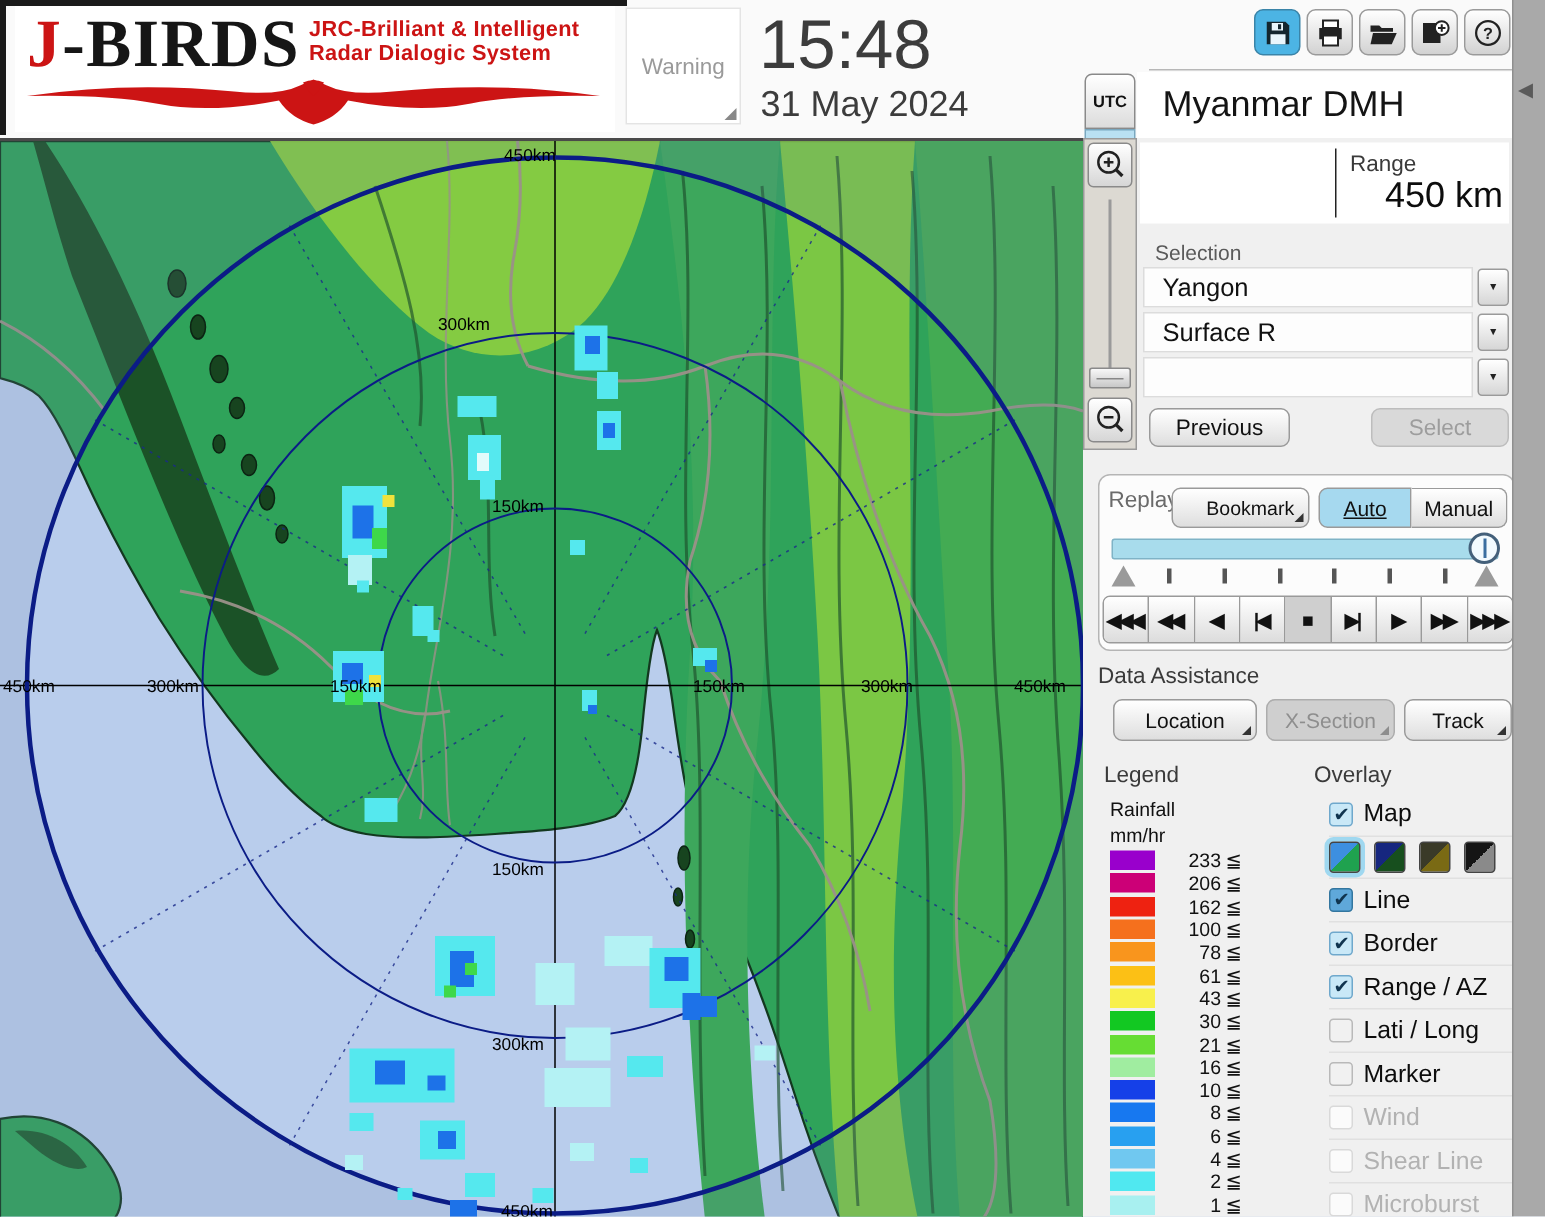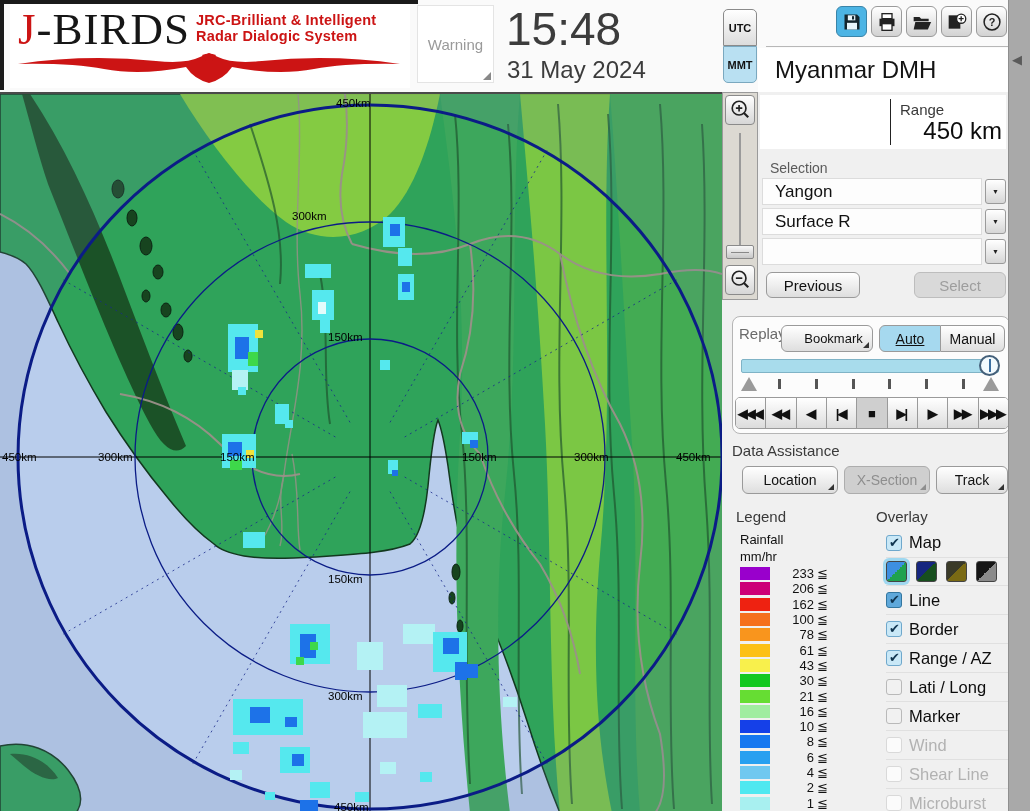--- a/index.html
+++ b/index.html
@@ -6,35 +6,35 @@
   html,body { width:1030px; height:811px; overflow:hidden; background:#f0f0f0;
     font-family:"Liberation Sans", sans-serif; }
   #app { position:relative; width:1030px; height:811px; background:#f0f0f0; }
 
   
   #header { position:absolute; left:0; top:0; width:1030px; height:92px; background:#fafafa; }
   #chrome-edge { position:absolute; left:0; top:0; width:418px; height:4px; background:#1a1a1a; }
   #chrome-edge2 { position:absolute; left:0; top:0; width:4px; height:90px; background:#1a1a1a; }
   #logo { position:absolute; left:10px; top:4px; width:400px; height:84px; background:#fff; }
   #logo-row { display:flex; align-items:flex-start; padding:2px 0 0 8px; }
-  #logo-jbirds { font-family:"Liberation Serif", serif; font-weight:normal; font-size:45px; line-height:46px; letter-spacing:1px; }
+  #logo-jbirds { font-family:"Liberation Serif", serif; font-weight:bold; font-size:45px; line-height:46px; letter-spacing:1px; }
   #logo-jbirds .j { color:#cc1414; }
   #logo-jbirds .birds { color:#161616; }
   #logo-tag { margin-left:6px; margin-top:6px; color:#cc1414; font-weight:bold; font-size:14.5px; line-height:16px; letter-spacing:0.2px; }
   #eagle { position:absolute; left:6px; top:48px; width:386px; height:34px; }
 
   #warning-btn { position:absolute; left:417px; top:5px; width:77px; height:78px; background:#fff;
      border:1px solid #e4e4e4; color:#9a9a9a; font-size:15px; display:flex; align-items:center; justify-content:center; }
   #warning-btn .corner { position:absolute; right:2px; bottom:2px; width:0; height:0;
      border-left:8px solid transparent; border-bottom:8px solid #888; }
   #clock-time { position:absolute; left:506px; top:2px; font-size:46px; color:#3c3c3c; }
   #clock-date { position:absolute; left:507px; top:56px; font-size:24px; color:#3c3c3c; }
 
   .tz-btn { position:absolute; left:723px; width:34px; height:37px; font-size:11px; font-weight:bold;
-     display:flex; align-items:center; justify-content:center; border:1px solid #8a8a8a; color:#111; }
+     display:flex; align-items:center; justify-content:center; border:1px solid #8a8a8a; color:#111;margin-top:40px; }
   #tz-utc { top:9px; border-radius:5px 5px 0 0; background:linear-gradient(#ffffff,#dcdcdc); }
   #tz-mmt { top:46px; border-radius:0 0 5px 5px; background:#b9e0f2; border-color:#7aa8bf;text-align:right; }
 
   #toolbar { position:absolute; left:836px; top:6px; display:flex; gap:4px; }
   .tool-btn { width:31px; height:31px; border:1px solid #9a9a9a; border-radius:6px;
      background:linear-gradient(#ffffff,#d2d2d2); display:flex; align-items:center; justify-content:center; }
   .tool-btn.active { background:#4cb4e4; border-color:#3a84a8; }
   #hdr-divider { position:absolute; left:766px; top:46px; width:242px; height:1px; background:#b7b7b7; }
   #station-box { position:absolute; left:758px; top:48px; width:250px; height:60px; background:#fff; }
   #station-name { position:absolute; left:17px; top:8px; font-size:24px; color:#141414; }

